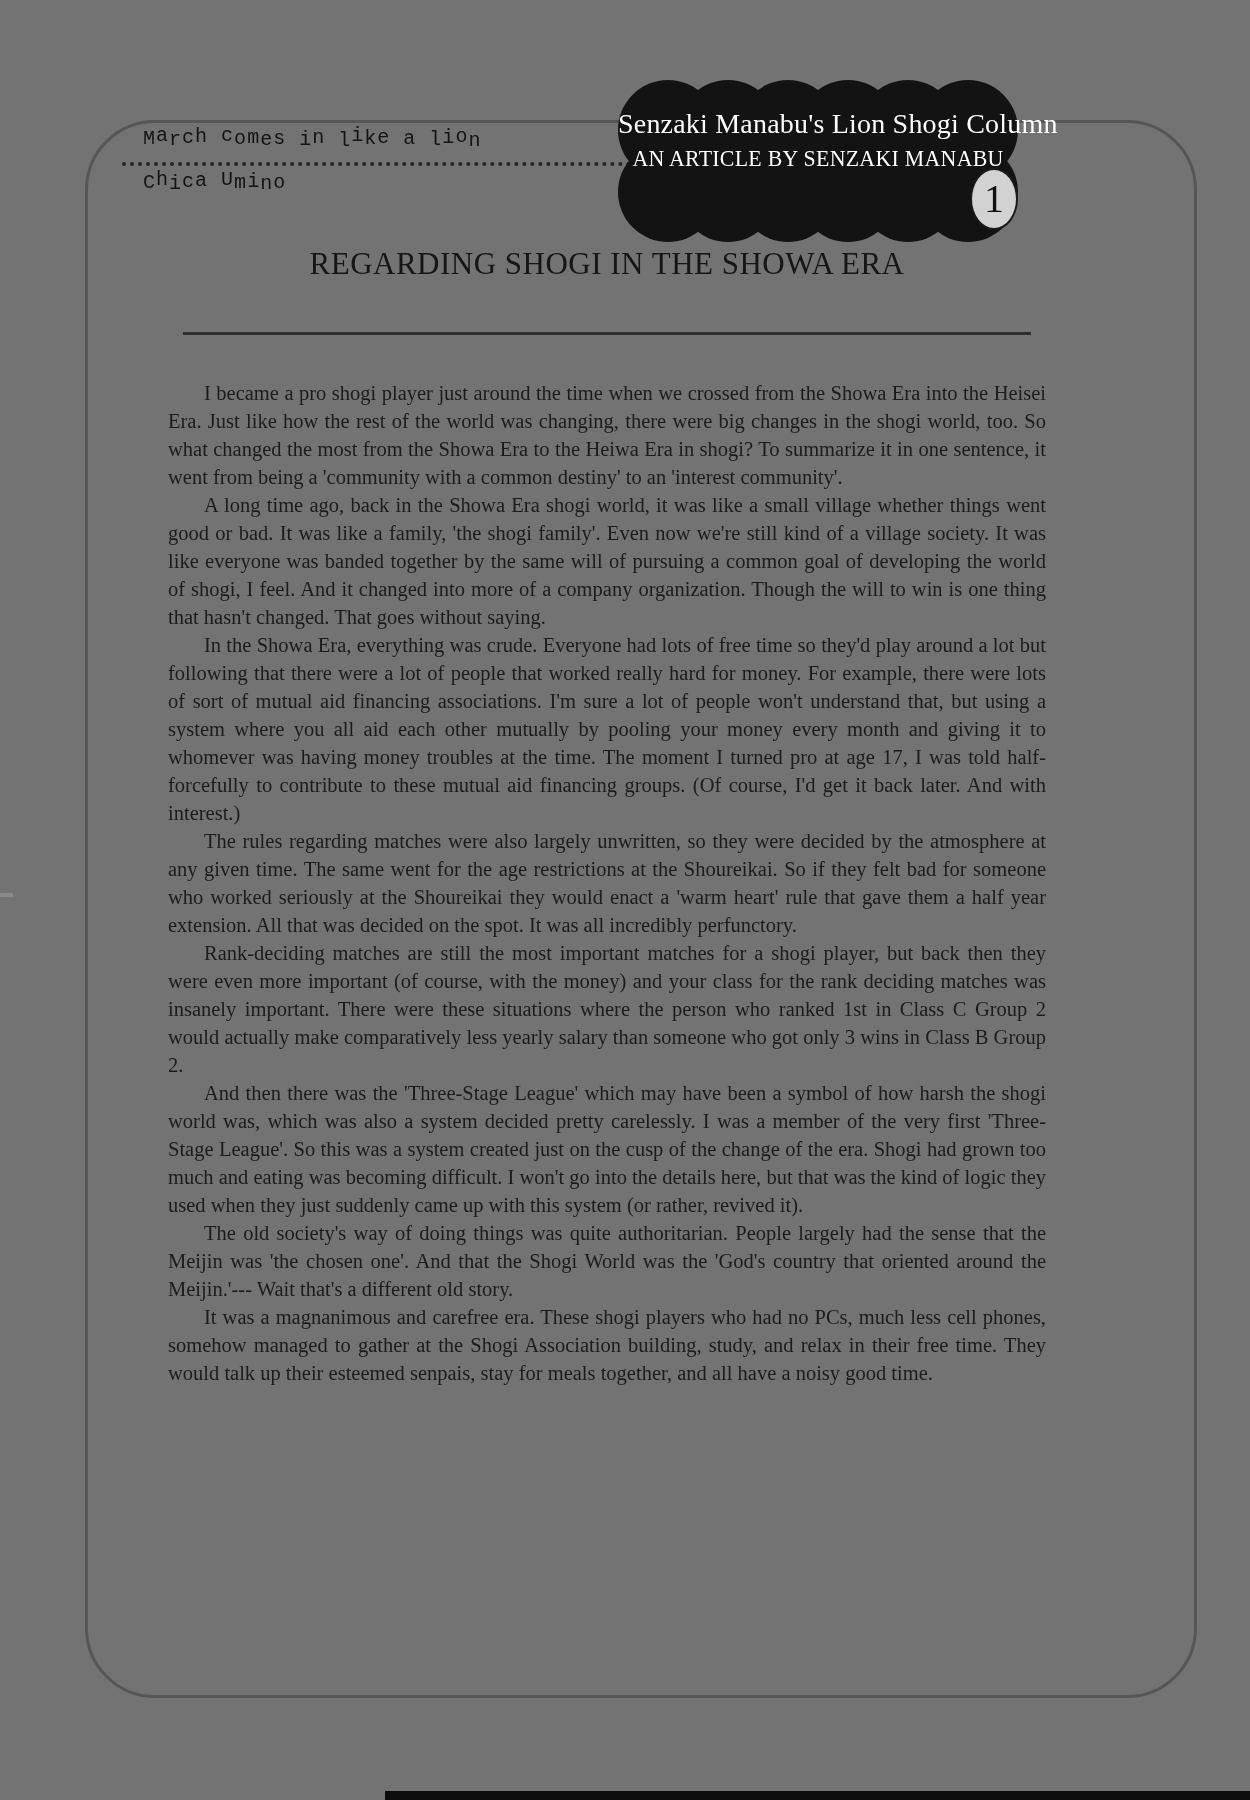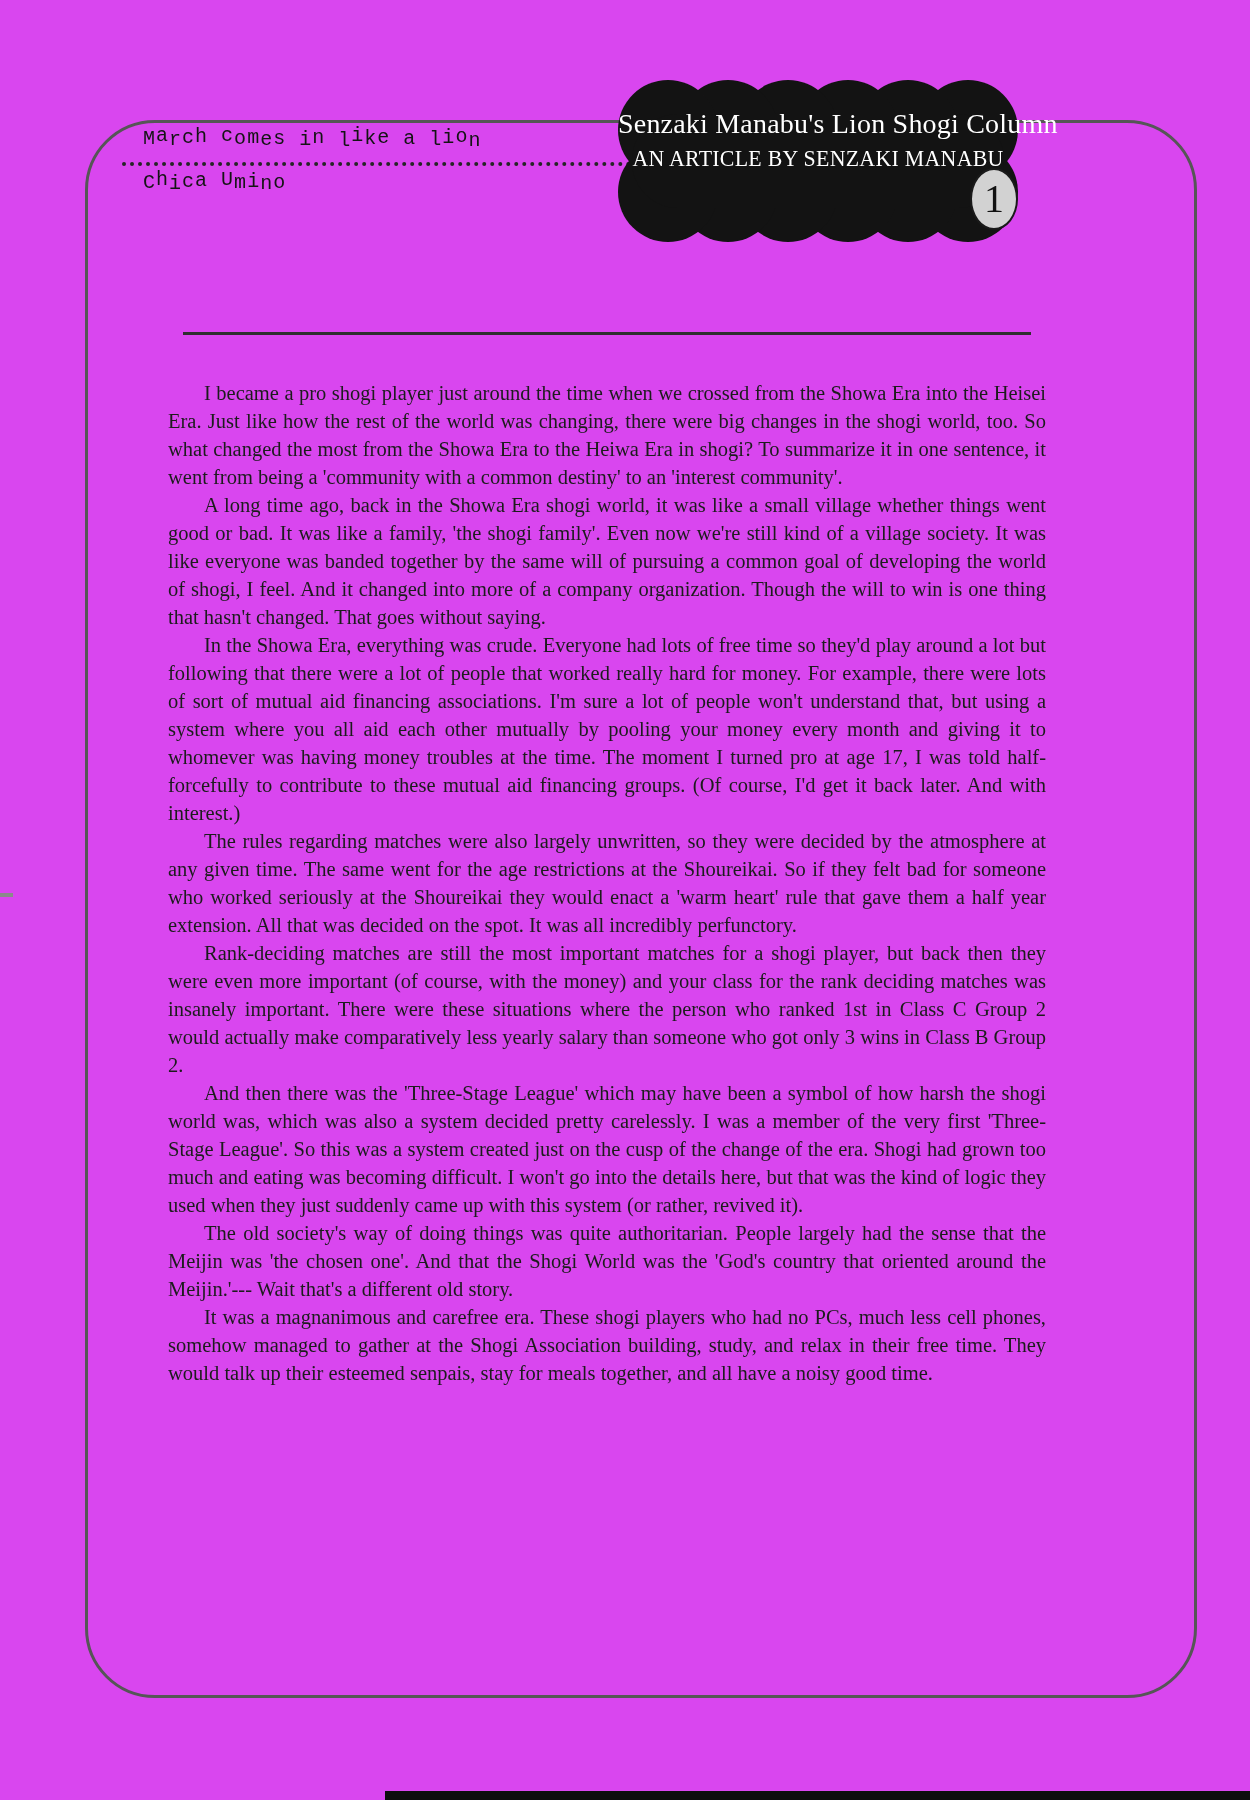--- a/index.html
+++ b/index.html
@@ -1,20 +1,20 @@
 <!DOCTYPE html>
 <html><head>
 <meta charset="utf-8">
 <style>
   html,body{margin:0;padding:0;}
   body{background:#e9e8e5;}
   .page{
     position:relative;
     width:1250px;height:1800px;
-    background:#d946ef;
+    background:#737373;
     overflow:hidden;
     font-family:"Liberation Serif", serif;
     color:#1c1c1c;
   }
   
   .frame{
     position:absolute;left:85px;top:120px;width:1106px;height:1572px;
     border:3px solid #565656;border-radius:70px;
     background:transparent;
   }
@@ -93,20 +93,21 @@
   <div class="cloud">
     <div class="cloud-bumps"></div>
     <div class="cloud-fill"></div>
     <div class="cloud-title">Senzaki Manabu's Lion Shogi Column</div>
     <div class="cloud-subtitle">AN ARTICLE BY SENZAKI MANABU</div>
     <div class="issue-badge">
       <span>1</span>
     </div>
   </div>
 
+  <h1 class="article-title">REGARDING SHOGI IN THE SHOWA ERA</h1>
   <div class="title-rule"></div>
 
   <div class="article-body">
     <p>I became a pro shogi player just around the time when we crossed from the Showa Era into the Heisei Era. Just like how the rest of the world was changing, there were big changes in the shogi world, too. So what changed the most from the Showa Era to the Heiwa Era in shogi? To summarize it in one sentence, it went from being a 'community with a common destiny' to an 'interest community'.</p>
     <p>A long time ago, back in the Showa Era shogi world, it was like a small village whether things went good or bad. It was like a family, 'the shogi family'. Even now we're still kind of a village society. It was like everyone was banded together by the same will of pursuing a common goal of developing the world of shogi, I feel. And it changed into more of a company organization. Though the will to win is one thing that hasn't changed. That goes without saying.</p>
     <p>In the Showa Era, everything was crude. Everyone had lots of free time so they'd play around a lot but following that there were a lot of people that worked really hard for money. For example, there were lots of sort of mutual aid financing associations. I'm sure a lot of people won't understand that, but using a system where you all aid each other mutually by pooling your money every month and giving it to whomever was having money troubles at the time. The moment I turned pro at age 17, I was told half-forcefully to contribute to these mutual aid financing groups. (Of course, I'd get it back later. And with interest.)</p>
     <p>The rules regarding matches were also largely unwritten, so they were decided by the atmosphere at any given time. The same went for the age restrictions at the Shoureikai. So if they felt bad for someone who worked seriously at the Shoureikai they would enact a 'warm heart' rule that gave them a half year extension. All that was decided on the spot. It was all incredibly perfunctory.</p>
     <p>Rank-deciding matches are still the most important matches for a shogi player, but back then they were even more important (of course, with the money) and your class for the rank deciding matches was insanely important. There were these situations where the person who ranked 1st in Class C Group 2 would actually make comparatively less yearly salary than someone who got only 3 wins in Class B Group 2.</p>
     <p>And then there was the 'Three-Stage League' which may have been a symbol of how harsh the shogi world was, which was also a system decided pretty carelessly. I was a member of the very first 'Three-Stage League'. So this was a system created just on the cusp of the change of the era. Shogi had grown too much and eating was becoming difficult. I won't go into the details here, but that was the kind of logic they used when they just suddenly came up with this system (or rather, revived it).</p>
     <p>The old society's way of doing things was quite authoritarian. People largely had the sense that the Meijin was 'the chosen one'. And that the Shogi World was the 'God's country that oriented around the Meijin.'--- Wait that's a different old story.</p>

